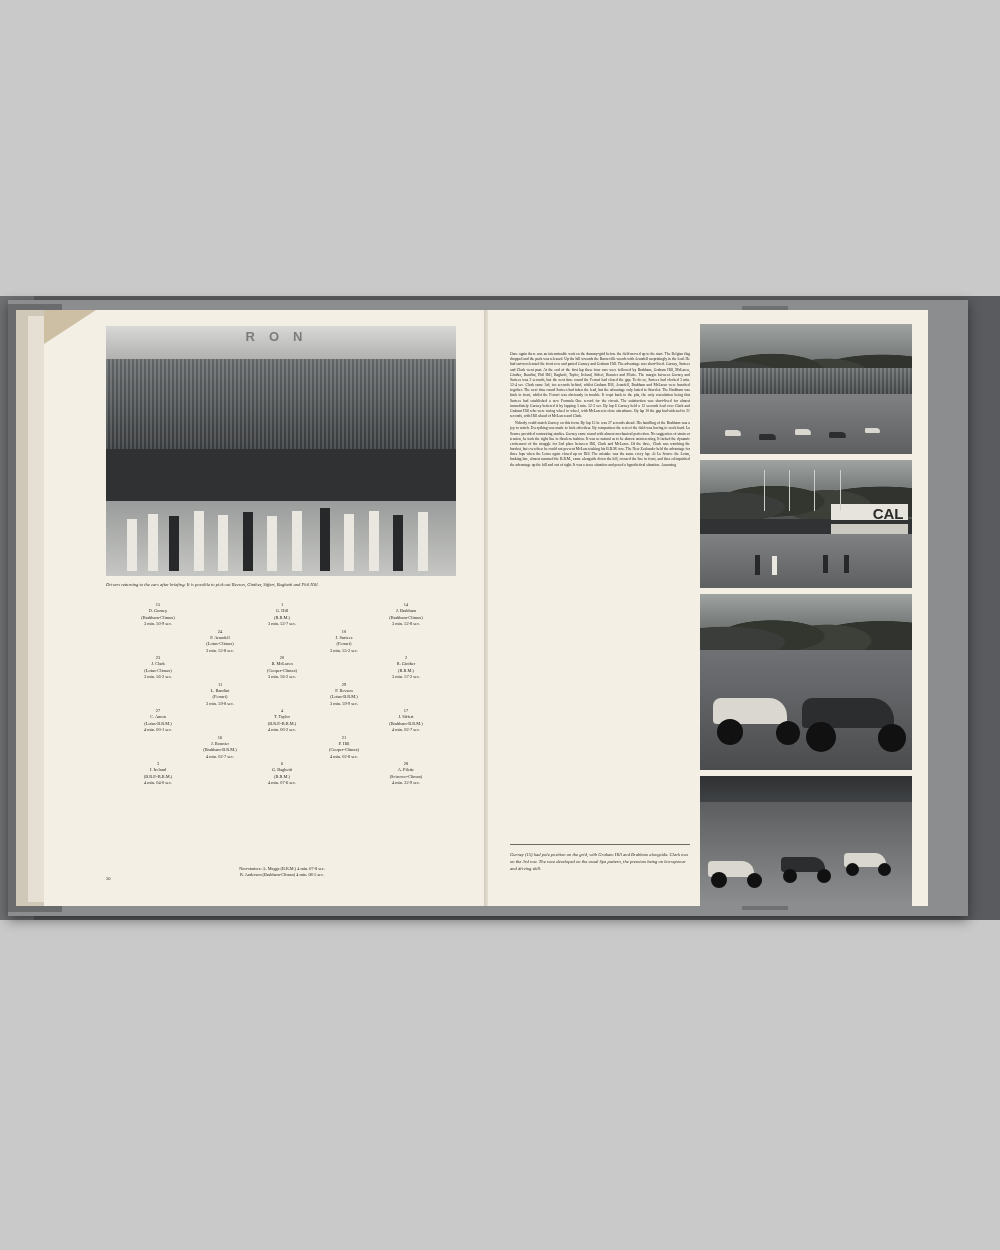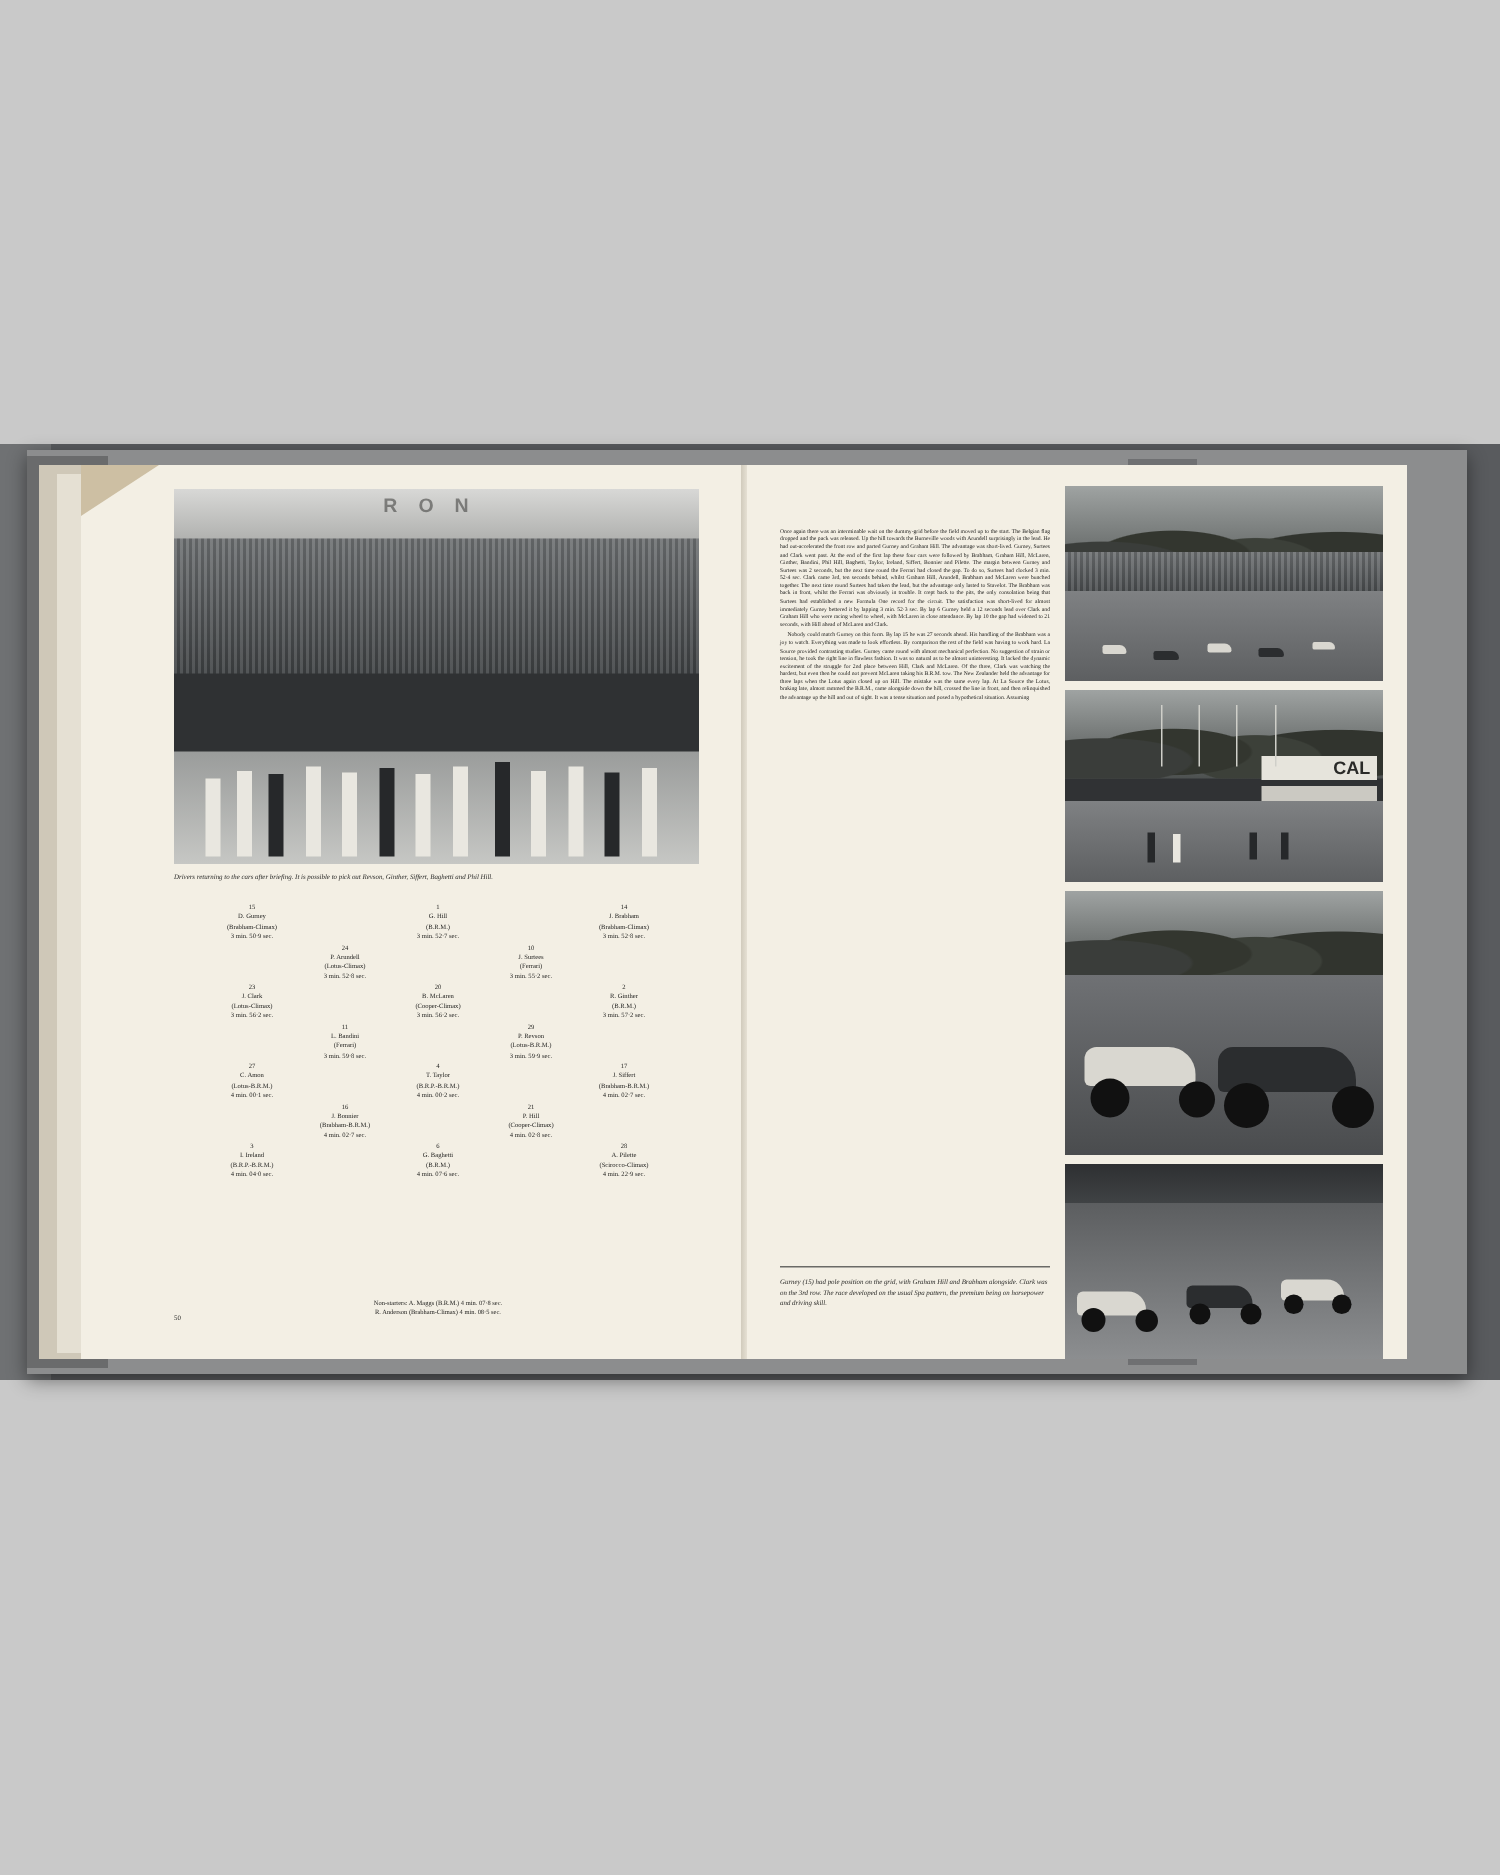--- a/index.html
+++ b/index.html
@@ -14,21 +14,21 @@
   .backdrop{
     position:absolute;left:0;top:296px;width:1000px;height:624px;
     background:#595b5e;
   }
   .backdrop-left{
     position:absolute;left:0;top:296px;width:34px;height:624px;
     background:#6f7173;
   }
   
   .book{
-    position:absolute;left:18px;top:300px;width:780px;height:616px;border-radius:28px;
+    position:absolute;left:8px;top:300px;width:780px;height:616px;border-radius:28px;
   }
   
   .cover{
     position:absolute;left:0;top:0;width:960px;height:616px;
     background:#8c8d8e;
     box-shadow:0 4px 12px rgba(0,0,0,.45);
   }
   .cover-left-block{
     position:absolute;left:0;top:4px;width:54px;height:608px;
     background:#6a6b6c;
@@ -143,21 +143,21 @@
       radial-gradient(ellipse at 86% 72%, #31342e 0 26%, transparent 27%),
       linear-gradient(180deg,#9fa3a2,#4d5150);}
   .figs{position:absolute;left:0;bottom:0;width:100%;height:52%;}
   .fig{position:absolute;bottom:4%;width:10px;background:#e9e7e0;}
   .fig.dk{background:#26282a;}
   .car{position:absolute;background:#d9d7d0;border-radius:2px 6px 2px 2px;}
   .car.dk{background:#2b2d2f;}
   .wheel{position:absolute;background:#111;border-radius:50%;}
   .banner{position:absolute;background:#e6e4dc;}
   .bannertxt{position:absolute;color:#2a2a28;font-family:"Liberation Sans",sans-serif;
-    font-weight:bold;font-size:12px;}
+    font-weight:bold;font-size:15px;}
   .poles{position:absolute;top:8%;width:1px;height:32%;background:#cfcfc9;}
 </style>
 </head>
 <body>
 
 <div class="backdrop"></div>
 <div class="backdrop-left"></div>
 
 <div class="book">
   <div class="cover"></div>

